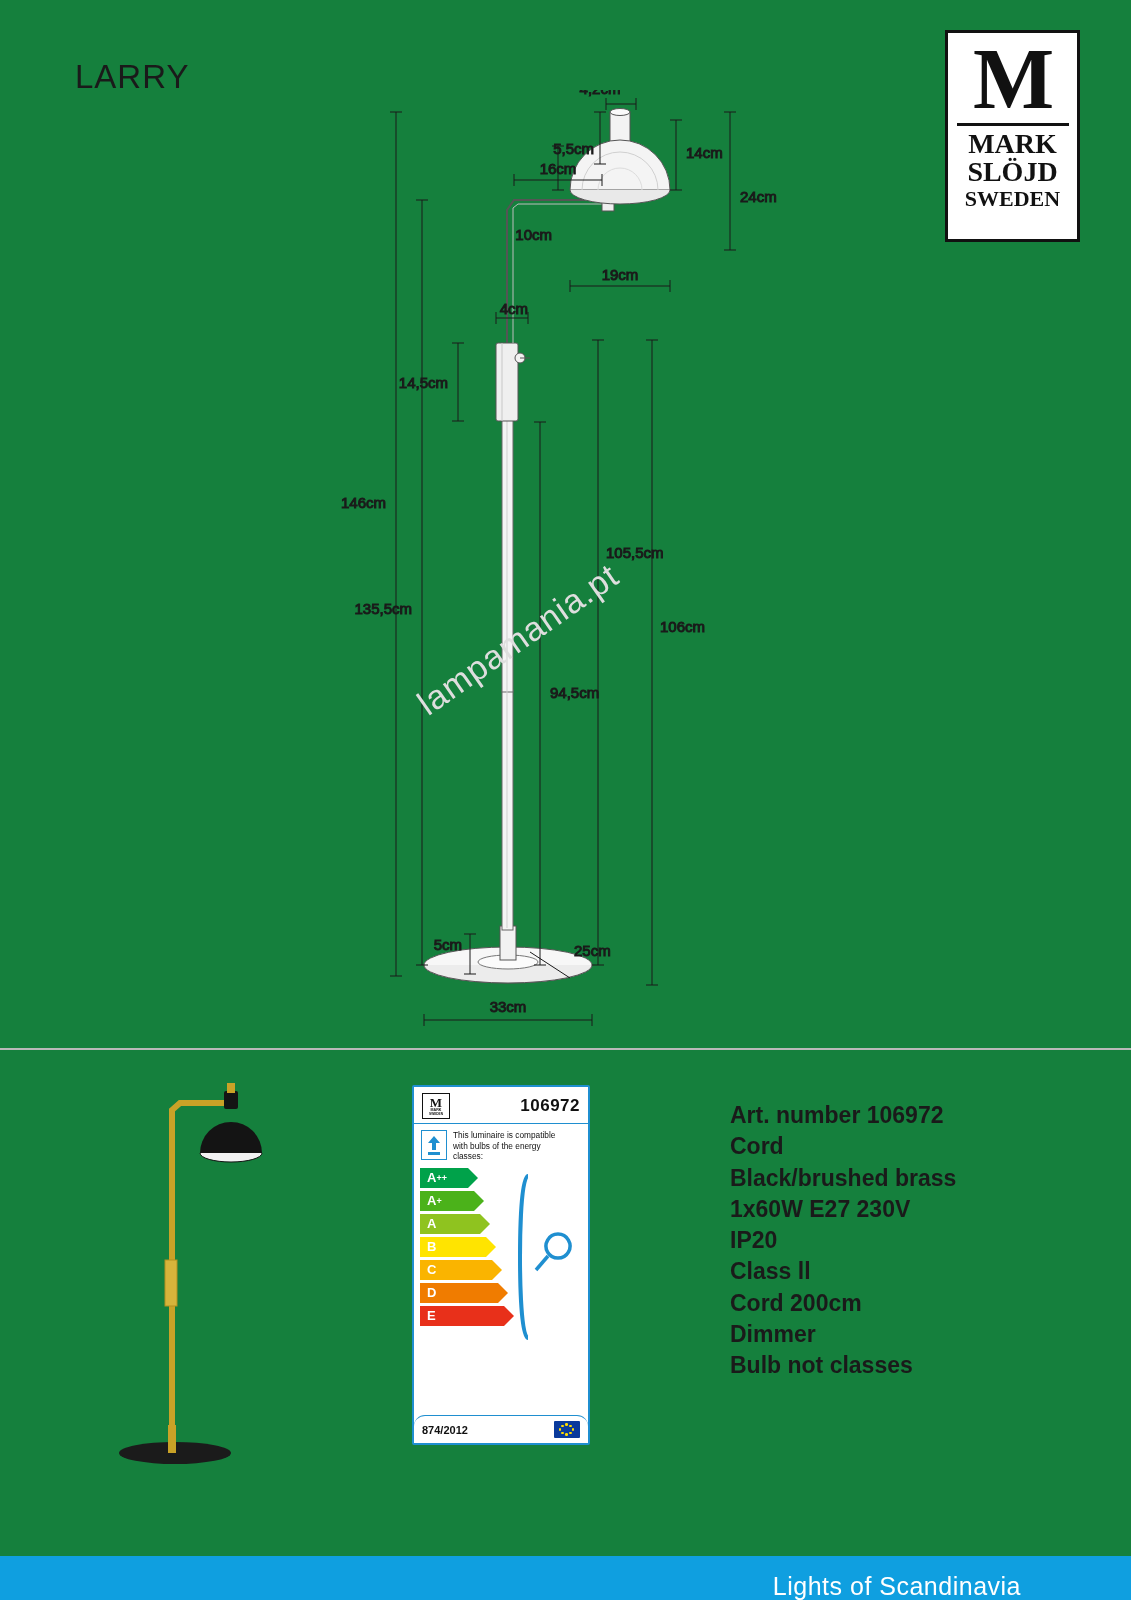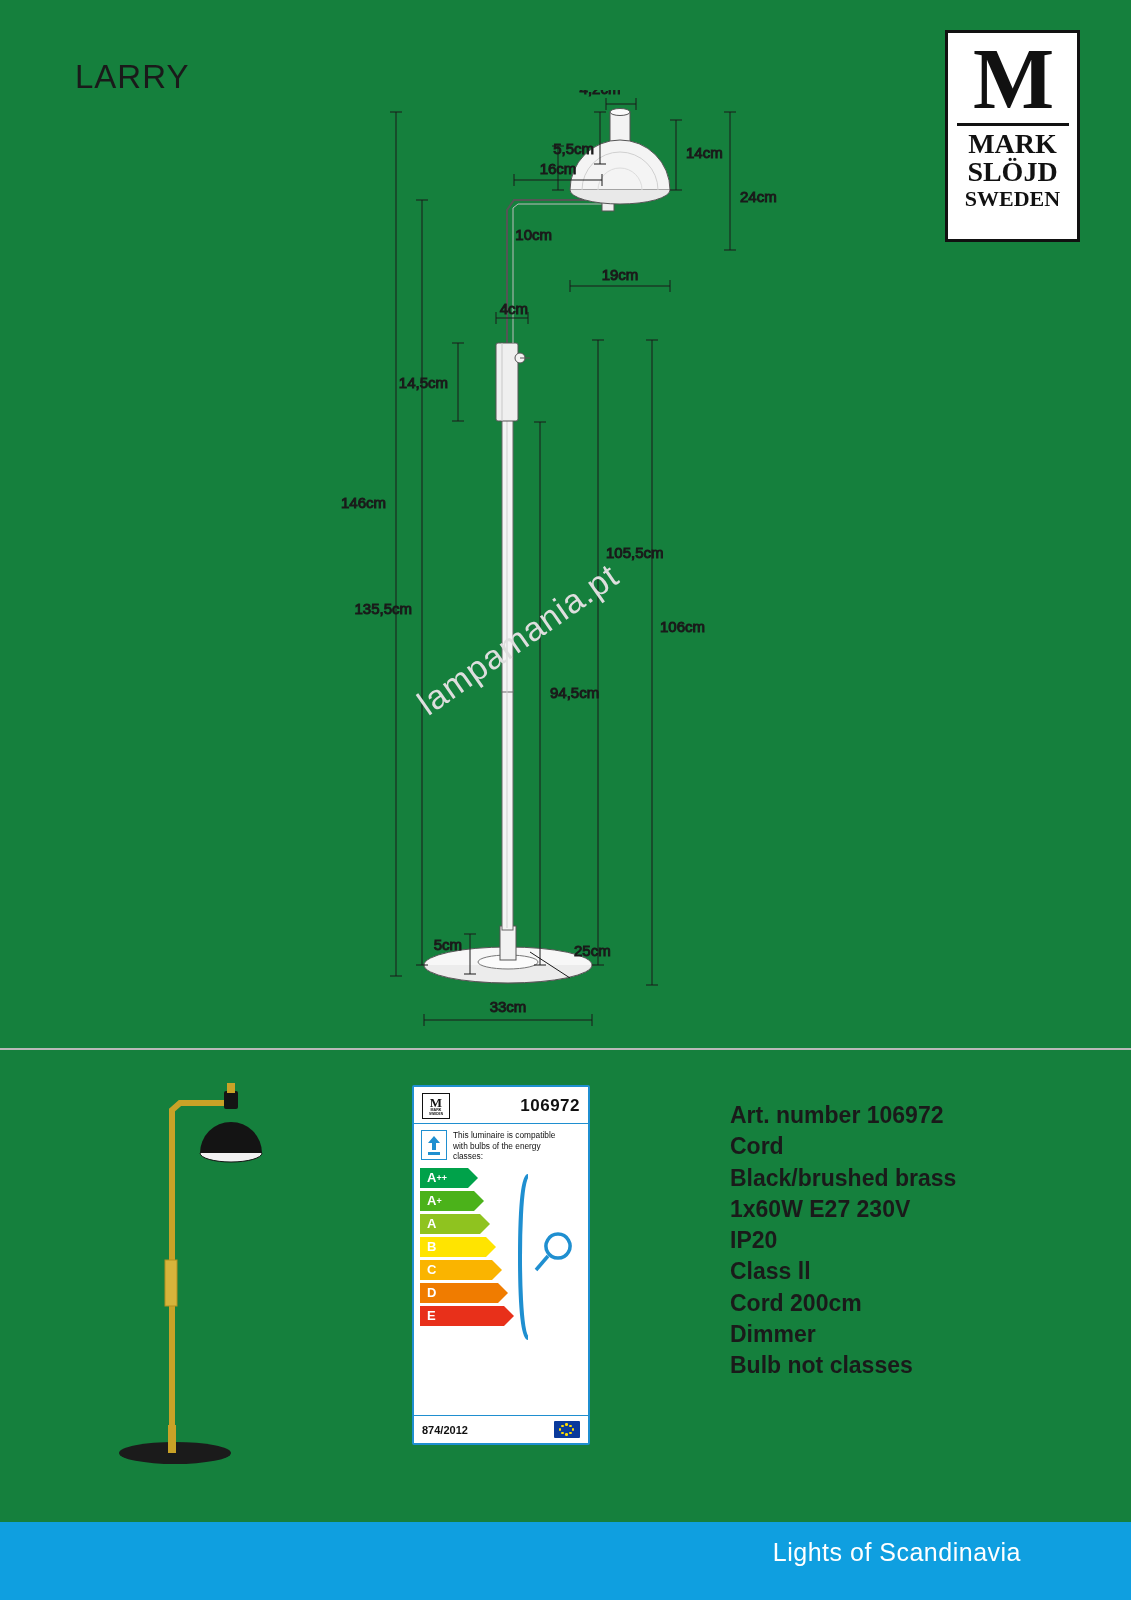--- a/index.html
+++ b/index.html
@@ -192,20 +192,21 @@
     border-left: 10px solid var(--c);
   }
   .bar sup { font-size: 9px; }
   .energy-foot {
     position: absolute;
     left: 0; right: 0; bottom: 0;
     border-top: 1px solid #1f8fd0;
     display:flex; align-items:center; justify-content:space-between;
     padding: 4px 8px;
     height: 28px;
+    border-radius: 11px;
   }
   .reg-no { font-size: 11px; font-weight: bold; color:#111; }
   .eu-flag {
     width: 26px; height: 17px;
     background: #0a3a9b;
     position: relative;
     border-radius: 1px;
   }
   .eu-flag i {
     position:absolute; width:2.5px; height:2.5px; background:#ffdd00; border-radius:50%;
@@ -220,21 +221,21 @@
     line-height: 1.36;
     color: #1a1a1a;
     font-weight: bold;
   }
 
   
   .bottom-bar {
     position: absolute;
     left: 0; bottom: 0;
     width: 1131px;
-    height: 78px;
+    height: 44px;
     background: #0f9fe0;
   }
   .bottom-bar .label {
     position: absolute;
     right: 110px;
     top: 16px;
     color: #fff;
     font-size: 25px;
     letter-spacing: 0.5px;
   }

